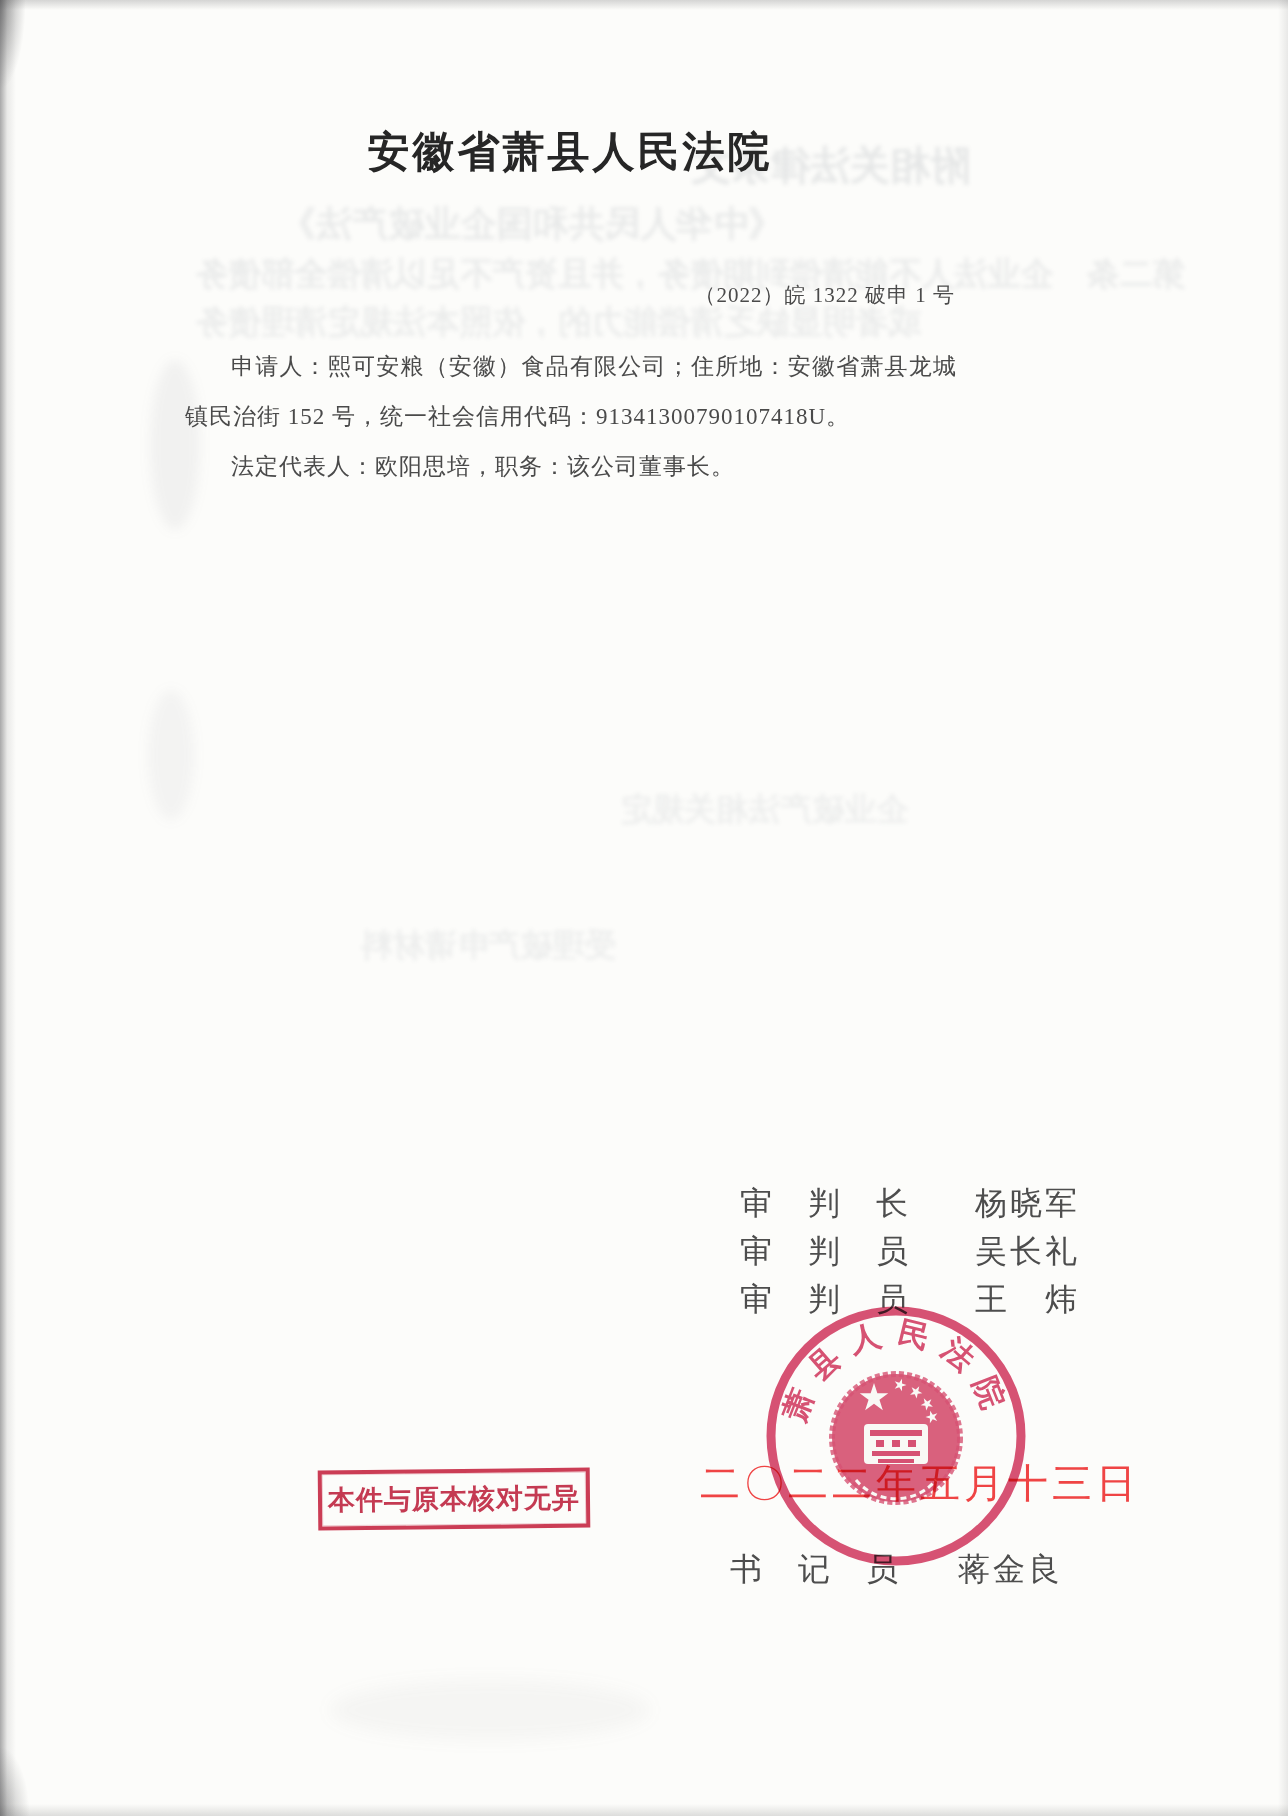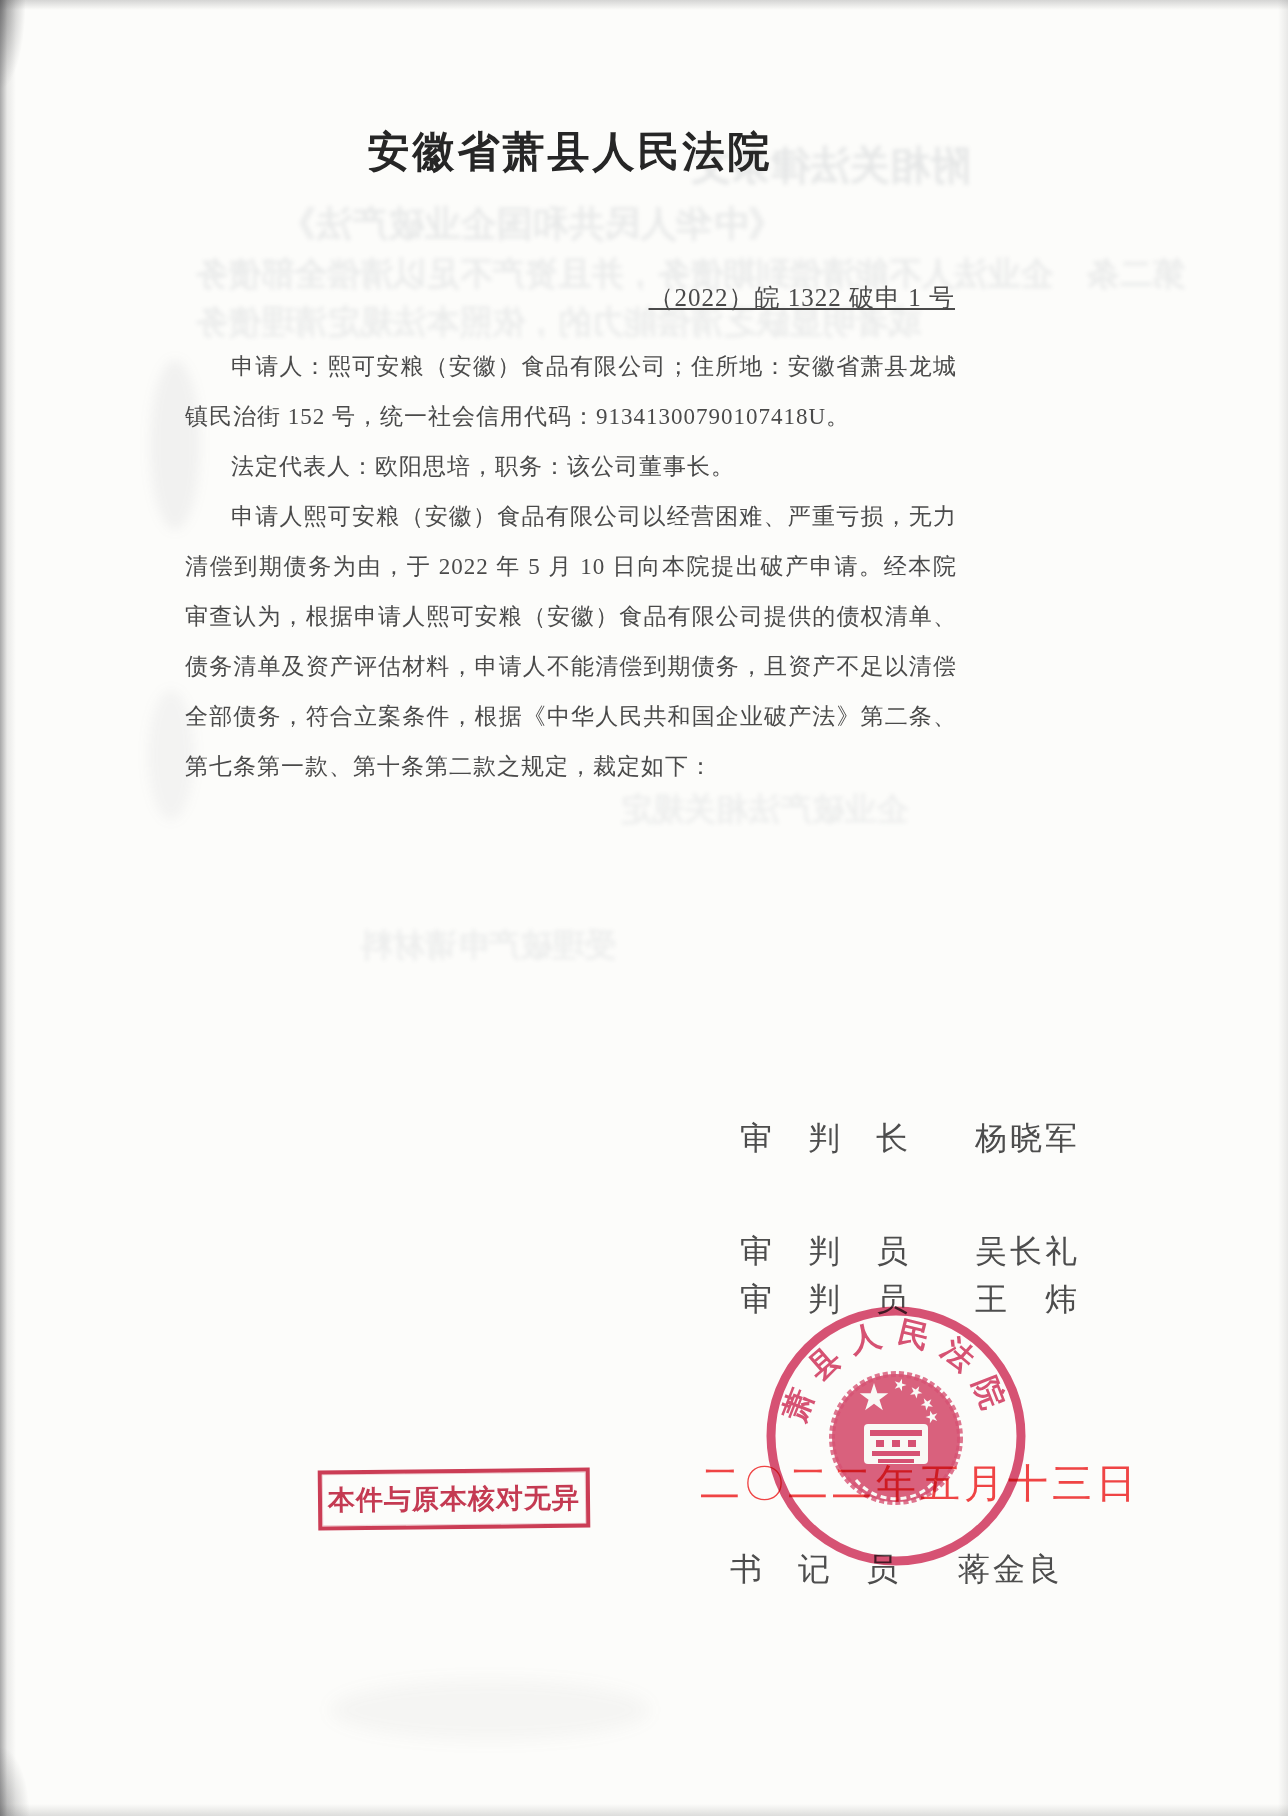--- a/index.html
+++ b/index.html
@@ -24,21 +24,21 @@
   .corner-tl{position:absolute;left:0;top:0;width:26px;height:90px;
     background:radial-gradient(ellipse at 0 0,rgba(60,60,62,.5),rgba(0,0,0,0) 70%);}
   .corner-bl{position:absolute;left:0;bottom:0;width:30px;height:70px;
     background:radial-gradient(ellipse at 0 100%,rgba(70,70,72,.4),rgba(0,0,0,0) 70%);}
 
   .title-block{position:absolute;left:185px;top:126px;width:770px;text-align:center;}
   .court-name{font-size:42px;font-weight:800;color:#262626;letter-spacing:3px;line-height:52px;}
   .doc-type{font-size:42px;font-weight:800;color:#262626;letter-spacing:4px;line-height:52px;}
 
   .case-no{position:absolute;left:185px;top:281px;width:770px;
-    text-align:right;font-size:25px;color:#4a4a4a;letter-spacing:1px;text-decoration:underline;}
+    text-align:right;font-size:21px;color:#4a4a4a;letter-spacing:1px;}
 
   .body-text{position:absolute;left:185px;top:342px;width:772px;
     font-size:23px;line-height:50px;letter-spacing:1px;
     text-align:justify;text-justify:inter-ideograph;color:#4a4a4a;}
   .body-text p{margin:0;text-indent:2em;}
 
   .sig-row{position:absolute;left:740px;width:420px;height:44px;font-size:32px;color:#4d4d4d;}
   .sig-role{position:absolute;left:0;letter-spacing:2px;}
   .sig-name{position:absolute;left:235px;letter-spacing:3px;}
   .date-line{position:absolute;left:700px;top:1456px;font-size:40px;color:#ef4444;
@@ -85,24 +85,23 @@
 
   <div class="title-block">
     <div class="court-name">安徽省萧县人民法院</div>
   </div>
 
   <div class="case-no">（2022）皖 1322 破申 1 号</div>
 
   <div class="body-text">
     <p>申请人：熙可安粮（安徽）食品有限公司；住所地：安徽省萧县龙城镇民治街 152 号，统一社会信用代码：91341300790107418U。</p>
     <p>法定代表人：欧阳思培，职务：该公司董事长。</p>
-    <p>申请人熙可安粮（安徽）食品有限公司以经营困难、严重亏损，无力清偿到期债务为由，于 2022 年 5 月 10 日向本院提出破产申请。经本院审查认为，根据申请人熙可安粮（安徽）食品有限公司提供的债权清单、债务清单及资产评估材料，申请人不能清偿到期债务，且资产不足以清偿全部债务，符合立案条件，根据《中华人民共和国企业破产法》第二条、第七条第一款、第十条第二款之规定，裁定如下：</p>
   </div>
 
-  <div class="sig-row" style="top:1117px;">
+  <div class="sig-row" style="top:1182px;">
     <span class="sig-role">审　判　长</span>
     <span class="sig-name">杨晓军</span>
   </div>
   <div class="sig-row" style="top:1230px;">
     <span class="sig-role">审　判　员</span>
     <span class="sig-name">吴长礼</span>
   </div>
   <div class="sig-row" style="top:1278px;">
     <span class="sig-role">审　判　员</span>
     <span class="sig-name">王　炜</span>

